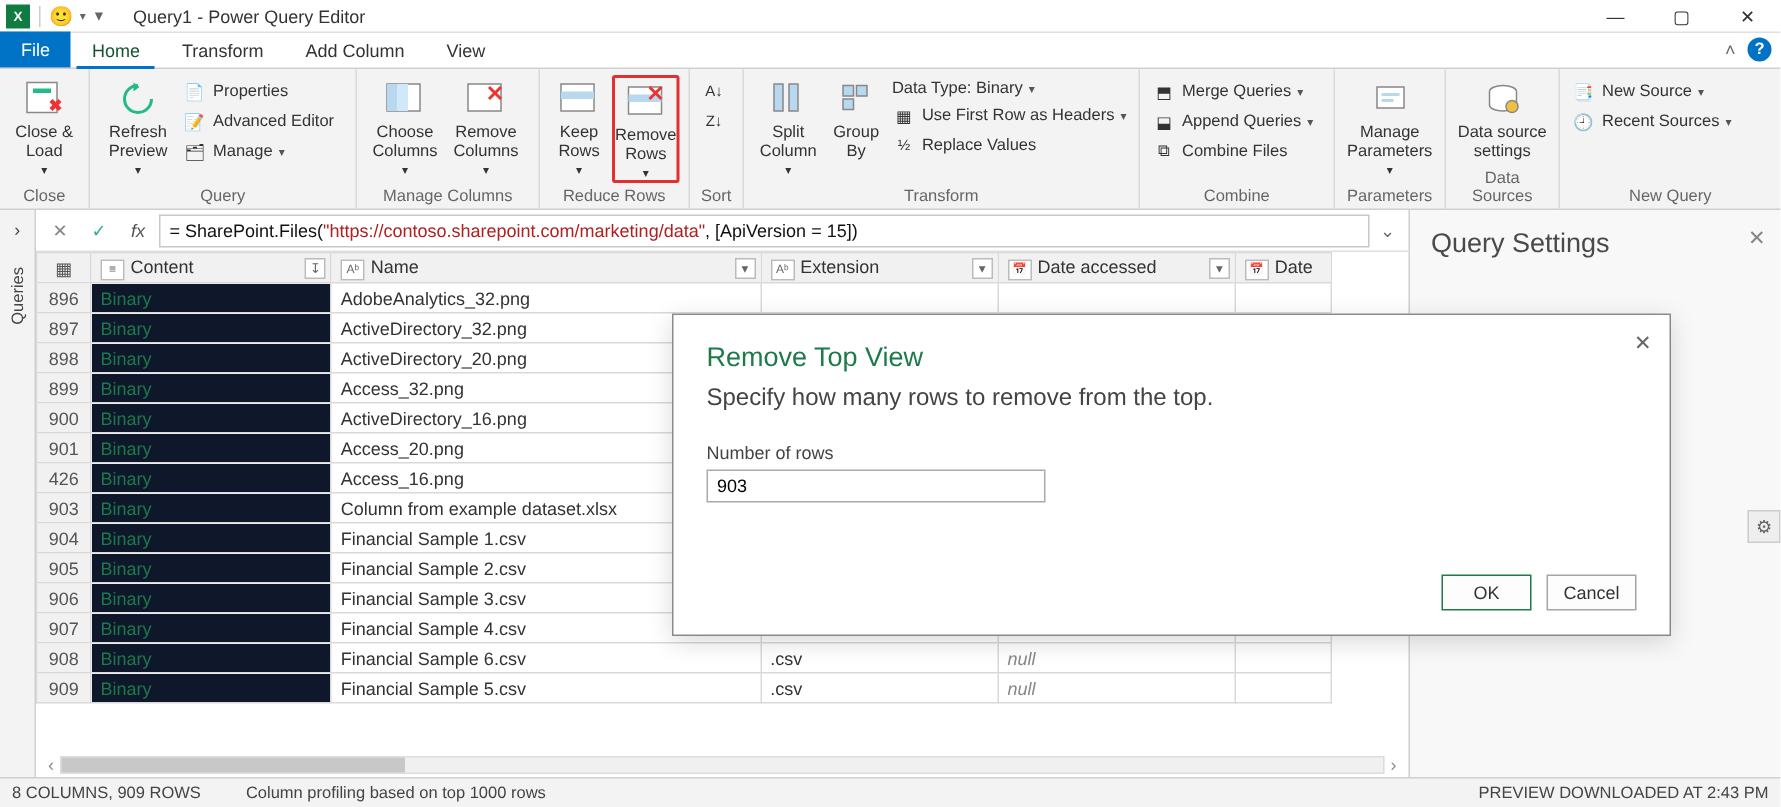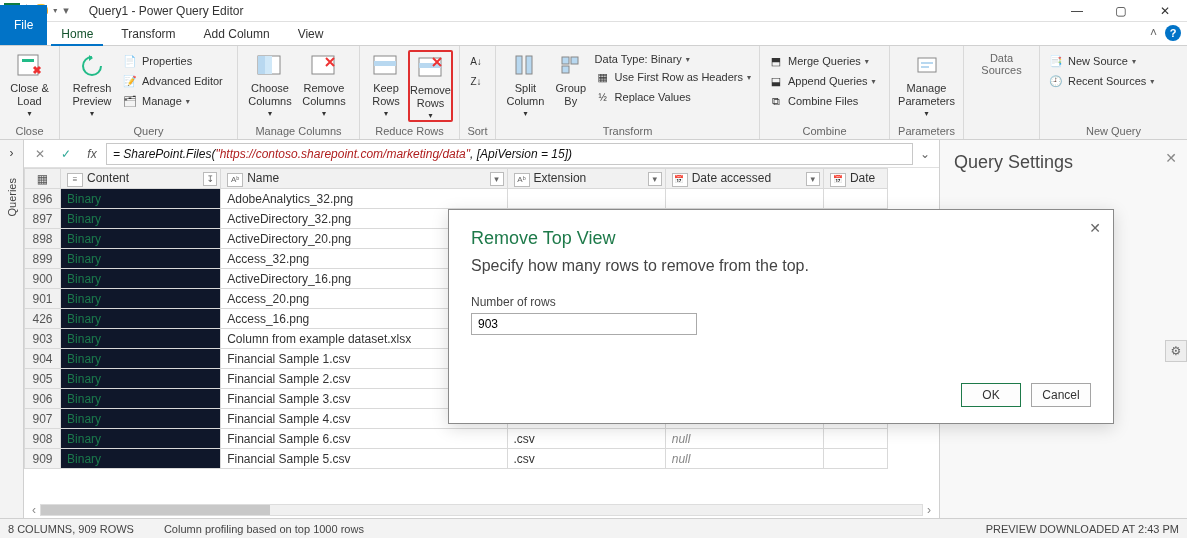--- a/index.html
+++ b/index.html
@@ -11,21 +11,21 @@
   .excel-icon { width: 16px; height: 16px; background: #107c41; display:flex; align-items:center; justify-content:center; color:#fff; font-size:9px; font-weight:bold; }
   .qat-sep { width:1px; height:14px; background:#ccc; margin:0 2px;}
   .smiley { font-size:13px; }
   .caret-down { font-size:8px; color:#666; }
   .titlebar-title { flex:1; text-align:left; padding-left: 20px; font-size:12px; }
   .win-controls { display:flex; }
   .win-btn { width:44px; height:22px; display:flex; align-items:center; justify-content:center; font-size:12px; }
 
   
   .tabs { height:24px; background:#fff; display:flex; align-items:flex-end; border-bottom:1px solid #d0d0d0; position:relative;}
-  .file-tab { background:#0173c7; color:#fff; padding:4px 14px; font-size:12px; height:40px; display:flex; align-items:center;}
+  .file-tab { background:#0173c7; color:#fff; padding:4px 14px; font-size:12px; height:24px; display:flex; align-items:center;}
   .tab { padding:4px 14px; font-size:12px; color:#333; position:relative;}
   .tab.active { color:#14532d; }
   .tab.active::after { content:""; position:absolute; left:4px; right:4px; bottom:-1px; height:2px; background:#0173c7;}
   .tabs-right { position:absolute; right:6px; top:3px; display:flex; align-items:center; gap:8px;}
   .help-icon { width:16px; height:16px; border-radius:50%; background:#0173c7; color:#fff; font-size:11px; display:flex; align-items:center; justify-content:center; font-weight:bold;}
 
   
   .ribbon { height:94px; background:#f3f3f3; display:flex; border-bottom:1px solid #d0d0d0;}
   .group { border-right:1px solid #d9d9d9; display:flex; flex-direction:column; justify-content:space-between; padding:4px 6px 2px 6px;}
   .group-body { display:flex; gap:2px; align-items:flex-start; flex:1;}
@@ -39,21 +39,21 @@
   .drop::after{ content:" ▾"; font-size:8px; color:#555;}
 
   
   .main { display:flex; height:calc(538px - 22px - 24px - 94px - 20px); position:relative;}
   .side-tab-left { width:24px; background:#f3f3f3; border-right:1px solid #d0d0d0; display:flex; flex-direction:column; align-items:center; padding-top:6px; gap:18px;}
   .side-tab-left .expand { font-size:12px; color:#444;}
   .side-tab-left .vtext { writing-mode:vertical-rl; transform:rotate(180deg); font-size:11px; color:#444;}
   .content { flex:1; display:flex; flex-direction:column; }
   .formula-row { height:28px; display:flex; align-items:center; border-bottom:1px solid #e0e0e0; padding:0 4px; gap:2px;}
   .fx-btn { width:24px; height:20px; display:flex; align-items:center; justify-content:center; color:#888; font-size:12px;}
-  .formula-input { flex:1; height:22px; border:1px solid #c8c8c8; font-family:Consolas, monospace; font-size:12px; padding:0 6px; display:flex; align-items:center; white-space:pre;font-style:italic;}
+  .formula-input { flex:1; height:22px; border:1px solid #c8c8c8; font-family:Consolas, monospace; font-size:12px; padding:0 6px; display:flex; align-items:center; white-space:pre;}
   .formula-input .kw { color:#111; }
   .formula-input .str { color:#b02020; }
   .formula-dd { width:20px; text-align:center; color:#666;}
 
   .grid-wrap { flex:1; overflow:hidden; position:relative;}
   table.grid { border-collapse:collapse; width:864px; table-layout:fixed; font-size:12px;}
   table.grid th, table.grid td { border:1px solid #d9d9d9; padding:1px 6px; height:20px; text-align:left; white-space:nowrap; overflow:hidden;}
   table.grid th { background:#f1f1f1; font-weight:normal; position:relative;}
   table.grid th .col-dd { position:absolute; right:3px; top:3px; width:14px; height:14px; border:1px solid #bbb; background:#fff; font-size:9px; display:flex; align-items:center; justify-content:center; color:#666;}
   table.grid th .type-icon { display:inline-block; width:16px; height:14px; border:1px solid #bbb; background:#fff; font-size:8px; text-align:center; line-height:12px; margin-right:4px; color:#666;}
@@ -312,20 +312,33 @@
           </span>
           <span style="white-space:pre-line;">Manage
 Parameters</span>
           <span style="font-size:8px;">▾</span>
         </div>
       </div>
     <div class="group-label">Parameters</div>
   </div>
 
   <div class="group" style="width:76px;">
+    <div class="group-body">
+        <div class="big-btn" style="width:66px;">
+          <span class="big-icon">
+            <svg width="26" height="24">
+              <ellipse cx="13" cy="7" rx="9" ry="4" fill="#fff" stroke="#888"></ellipse>
+              <path d="M4 7 L4 16 A9 4 0 0 0 22 16 L22 7" fill="#fff" stroke="#888"></path>
+              <circle cx="19" cy="17" r="4" fill="#f0c040" stroke="#888"></circle>
+            </svg>
+          </span>
+          <span style="white-space:pre-line;">Data source
+settings</span>
+        </div>
+      </div>
     <div class="group-label">Data Sources</div>
   </div>
 
   <div class="group" style="flex:1; border-right:none;">
     <div class="group-body">
         <div class="small-btn-col" style="padding-top:2px;">
       <div class="small-btn drop">
             <span class="icon16">📑</span>
             <span>New Source</span>
           </div>

